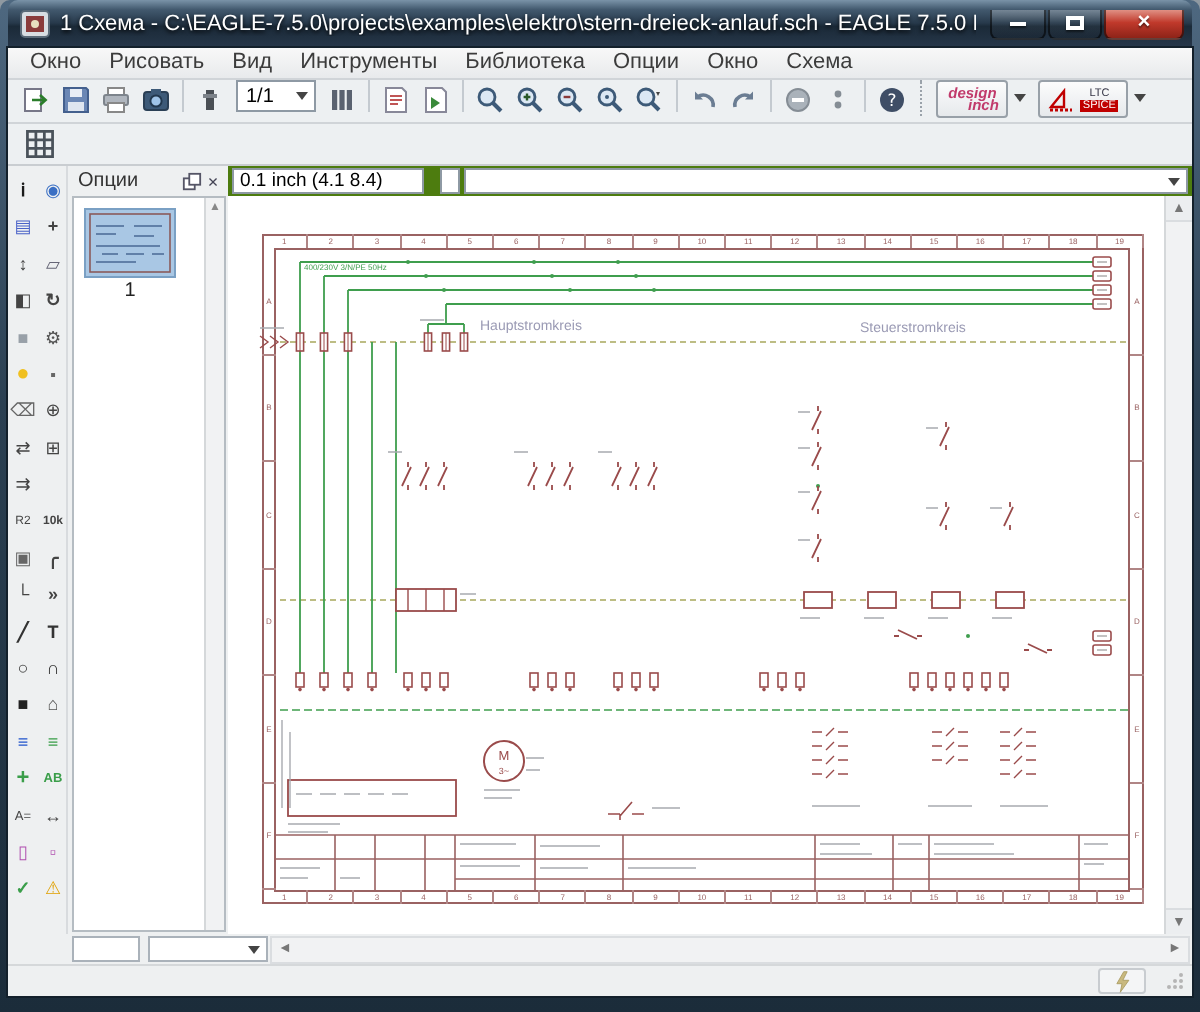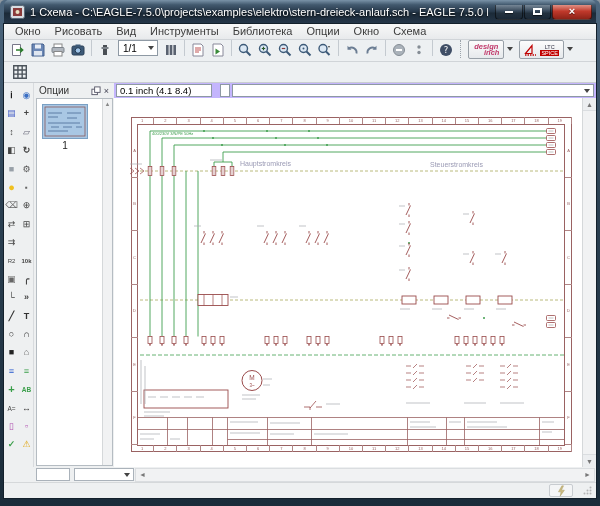--- a/index.html
+++ b/index.html
@@ -48,21 +48,21 @@
   .sheets-title{font-size:10px;color:#333;flex:1;}
   .sheets-hbtn{width:11px;height:11px;display:flex;align-items:center;justify-content:center;font-size:9px;color:#445;cursor:default;}
   .sheets-body{flex:1;margin:0 1px 1px 2px;background:#fff;border:1px solid #b5bcc2;position:relative;}
   .thumb-wrap{position:absolute;left:5px;top:5px;width:46px;cursor:default;}
   .thumb{width:46px;height:35px;background:#a9c7e4;border:1px solid #7aa0c4;}
   .thumb-label{text-align:center;font-size:10px;color:#222;margin-top:1px;}
   .sheets-scroll{position:absolute;right:0;top:0;bottom:0;width:10px;background:#f1f2f3;border-left:1px solid #d5d8da;}
   .sheets-scroll .up{font-size:6px;color:#888;text-align:center;line-height:10px;cursor:default;}
   
   .editor{flex:1;display:flex;flex-direction:column;}
-  .coordrow{height:15px;display:flex;align-items:flex-end;background:#c4b5fd;padding:1px 2px;}
+  .coordrow{height:15px;display:flex;align-items:flex-end;background:#4d7c0f;padding:1px 2px;}
   .coordbox{width:96px;height:13px;border:1px solid #8e99a4;background:#fff;font-size:9.5px;line-height:11px;padding-left:3px;white-space:nowrap;}
   .minibox{width:10px;height:13px;border:1px solid #8e99a4;background:#fff;margin-left:8px;}
   .cmdwrap{flex:1;height:13px;border:1px solid #8e99a4;background:#fff;margin-left:2px;display:flex;align-items:center;}
   .cmdinput{flex:1;border:none;outline:none;height:11px;font-size:9.5px;padding:0 2px;background:transparent;font-family:"Liberation Sans",sans-serif;}
   .canvas-row{flex:1;display:flex;}
   .canvas{position:relative;width:468px;background:#fff;overflow:hidden;}
   .canvas svg.schsvg{position:absolute;left:0;top:0;}
   .vscroll{width:14px;background:#f1f2f3;border-left:1px solid #d5d8da;display:flex;flex-direction:column;justify-content:space-between;}
   .vs-arrow{height:13px;text-align:center;font-size:7px;color:#777;line-height:13px;background:#eceef0;border-bottom:1px solid #dadde0;cursor:default;}
   .vs-arrow.bot{border-bottom:none;border-top:1px solid #dadde0;}

